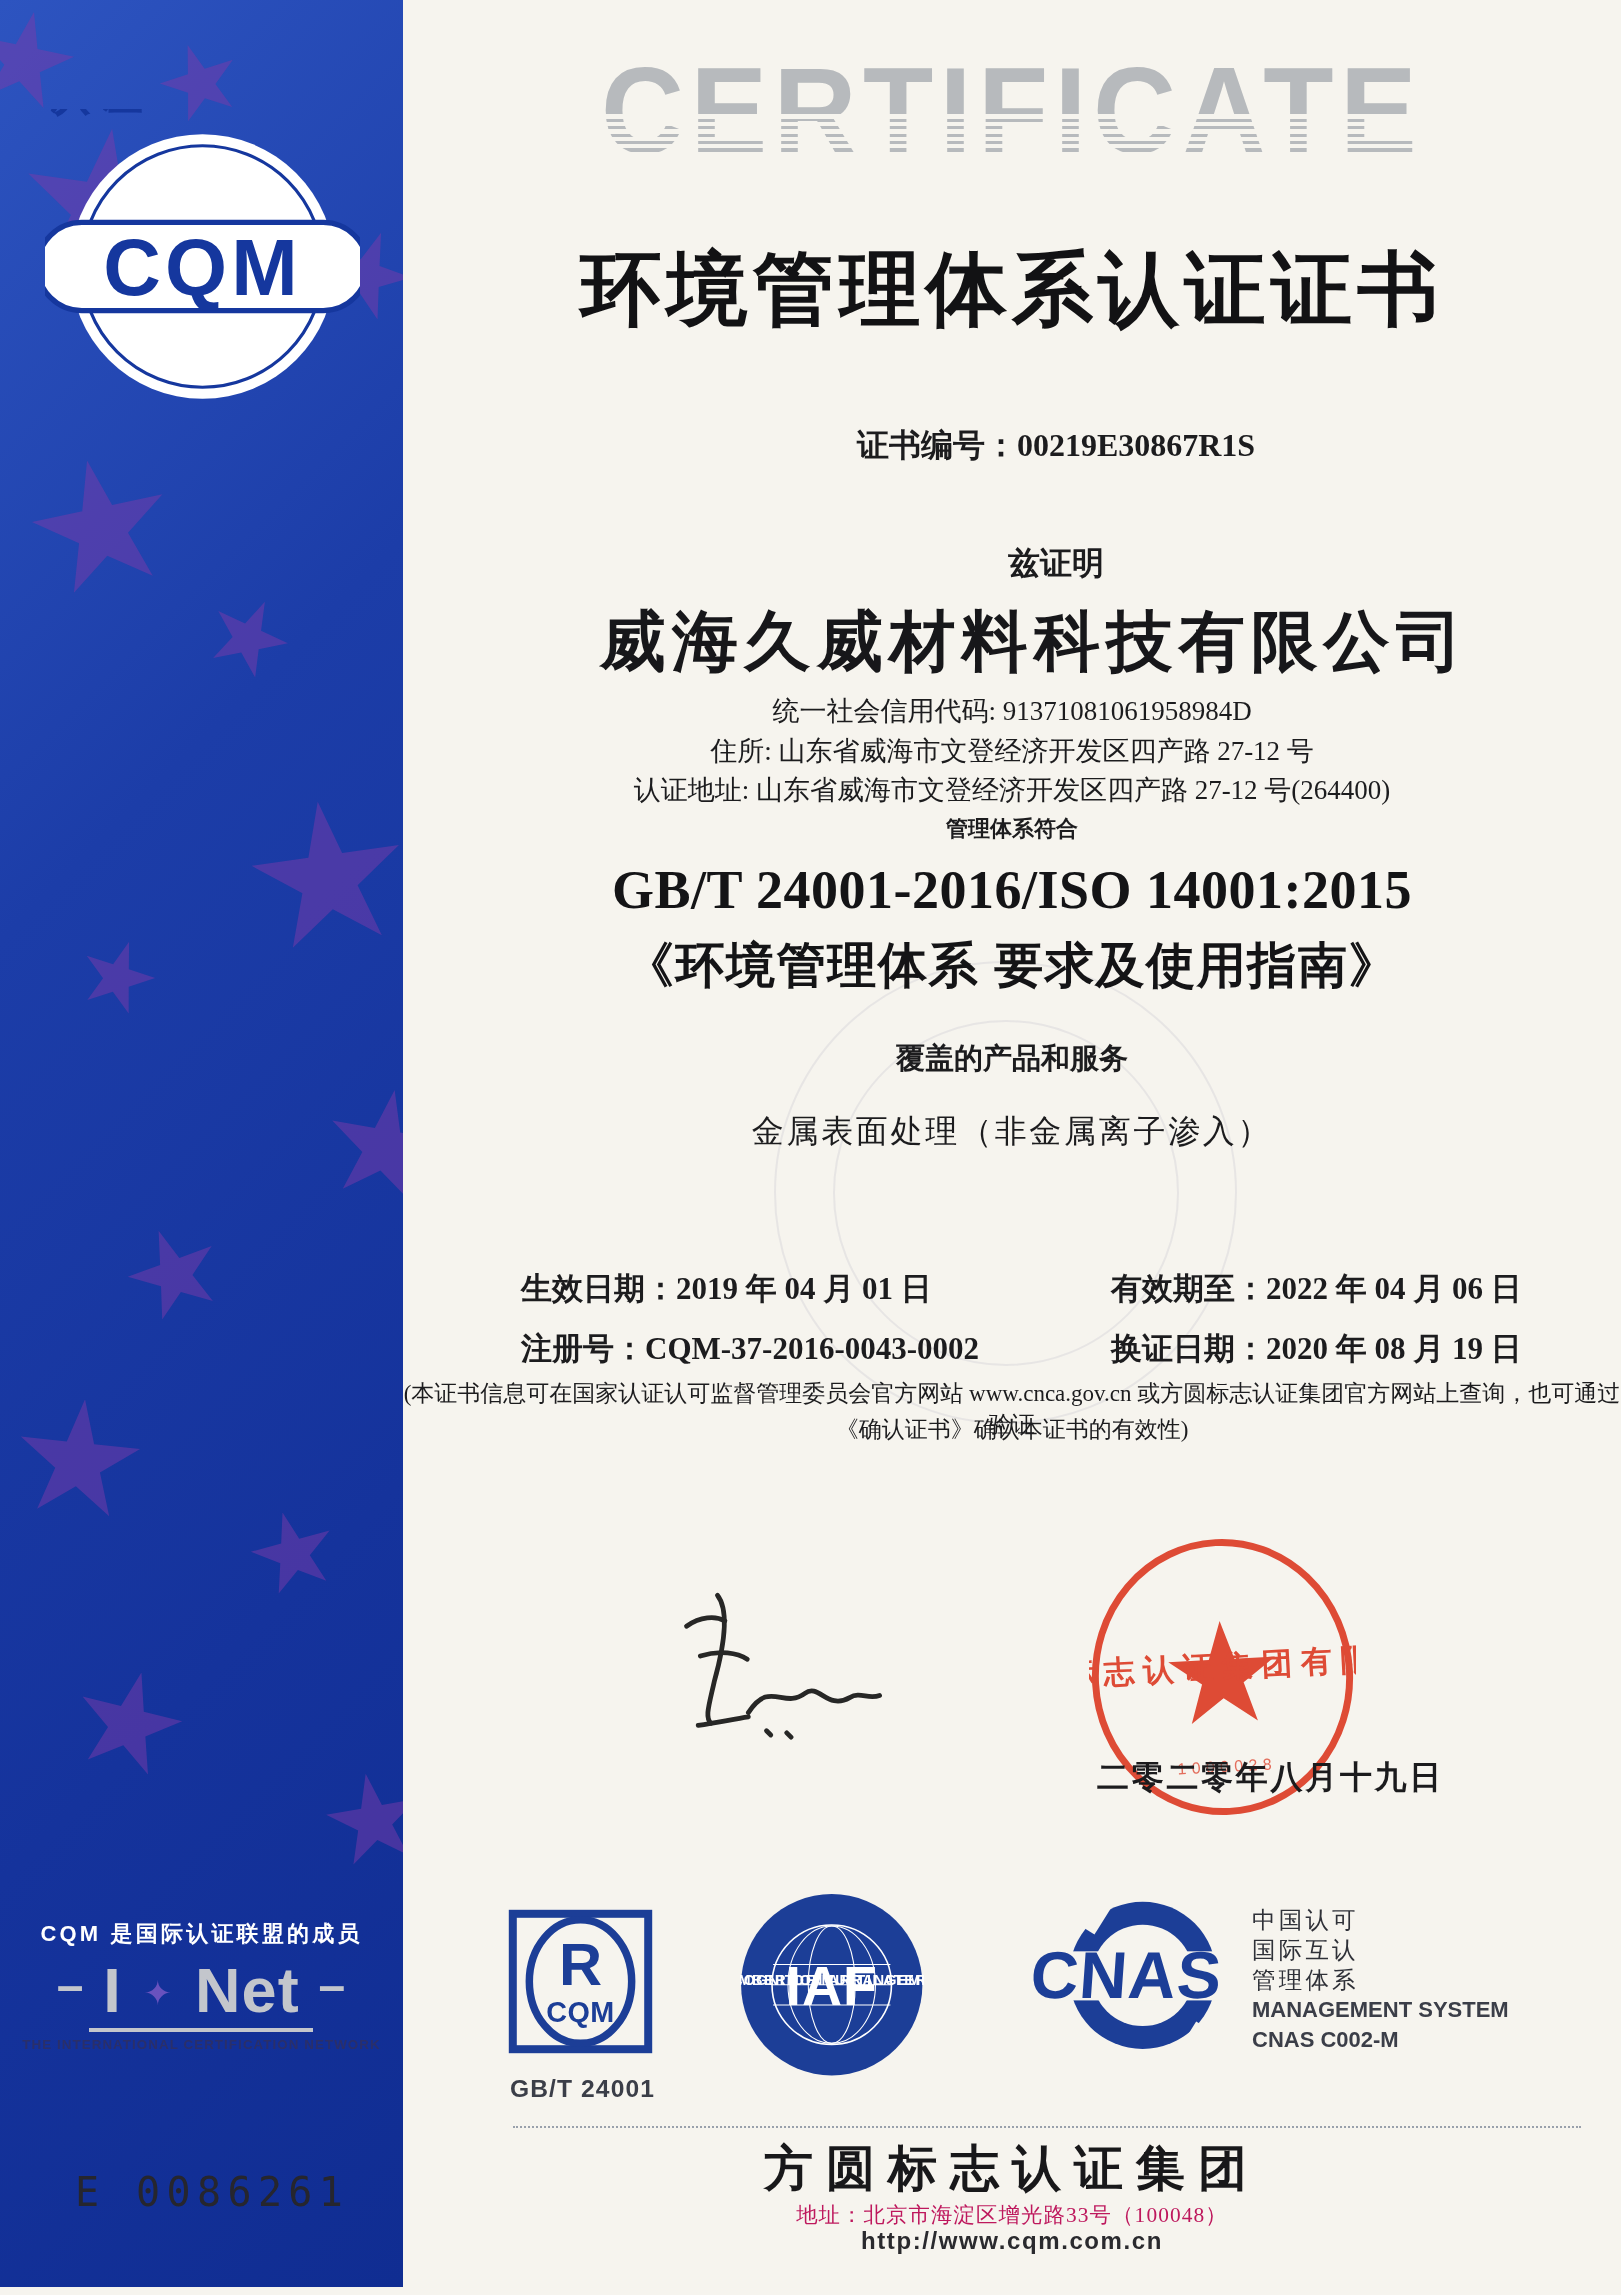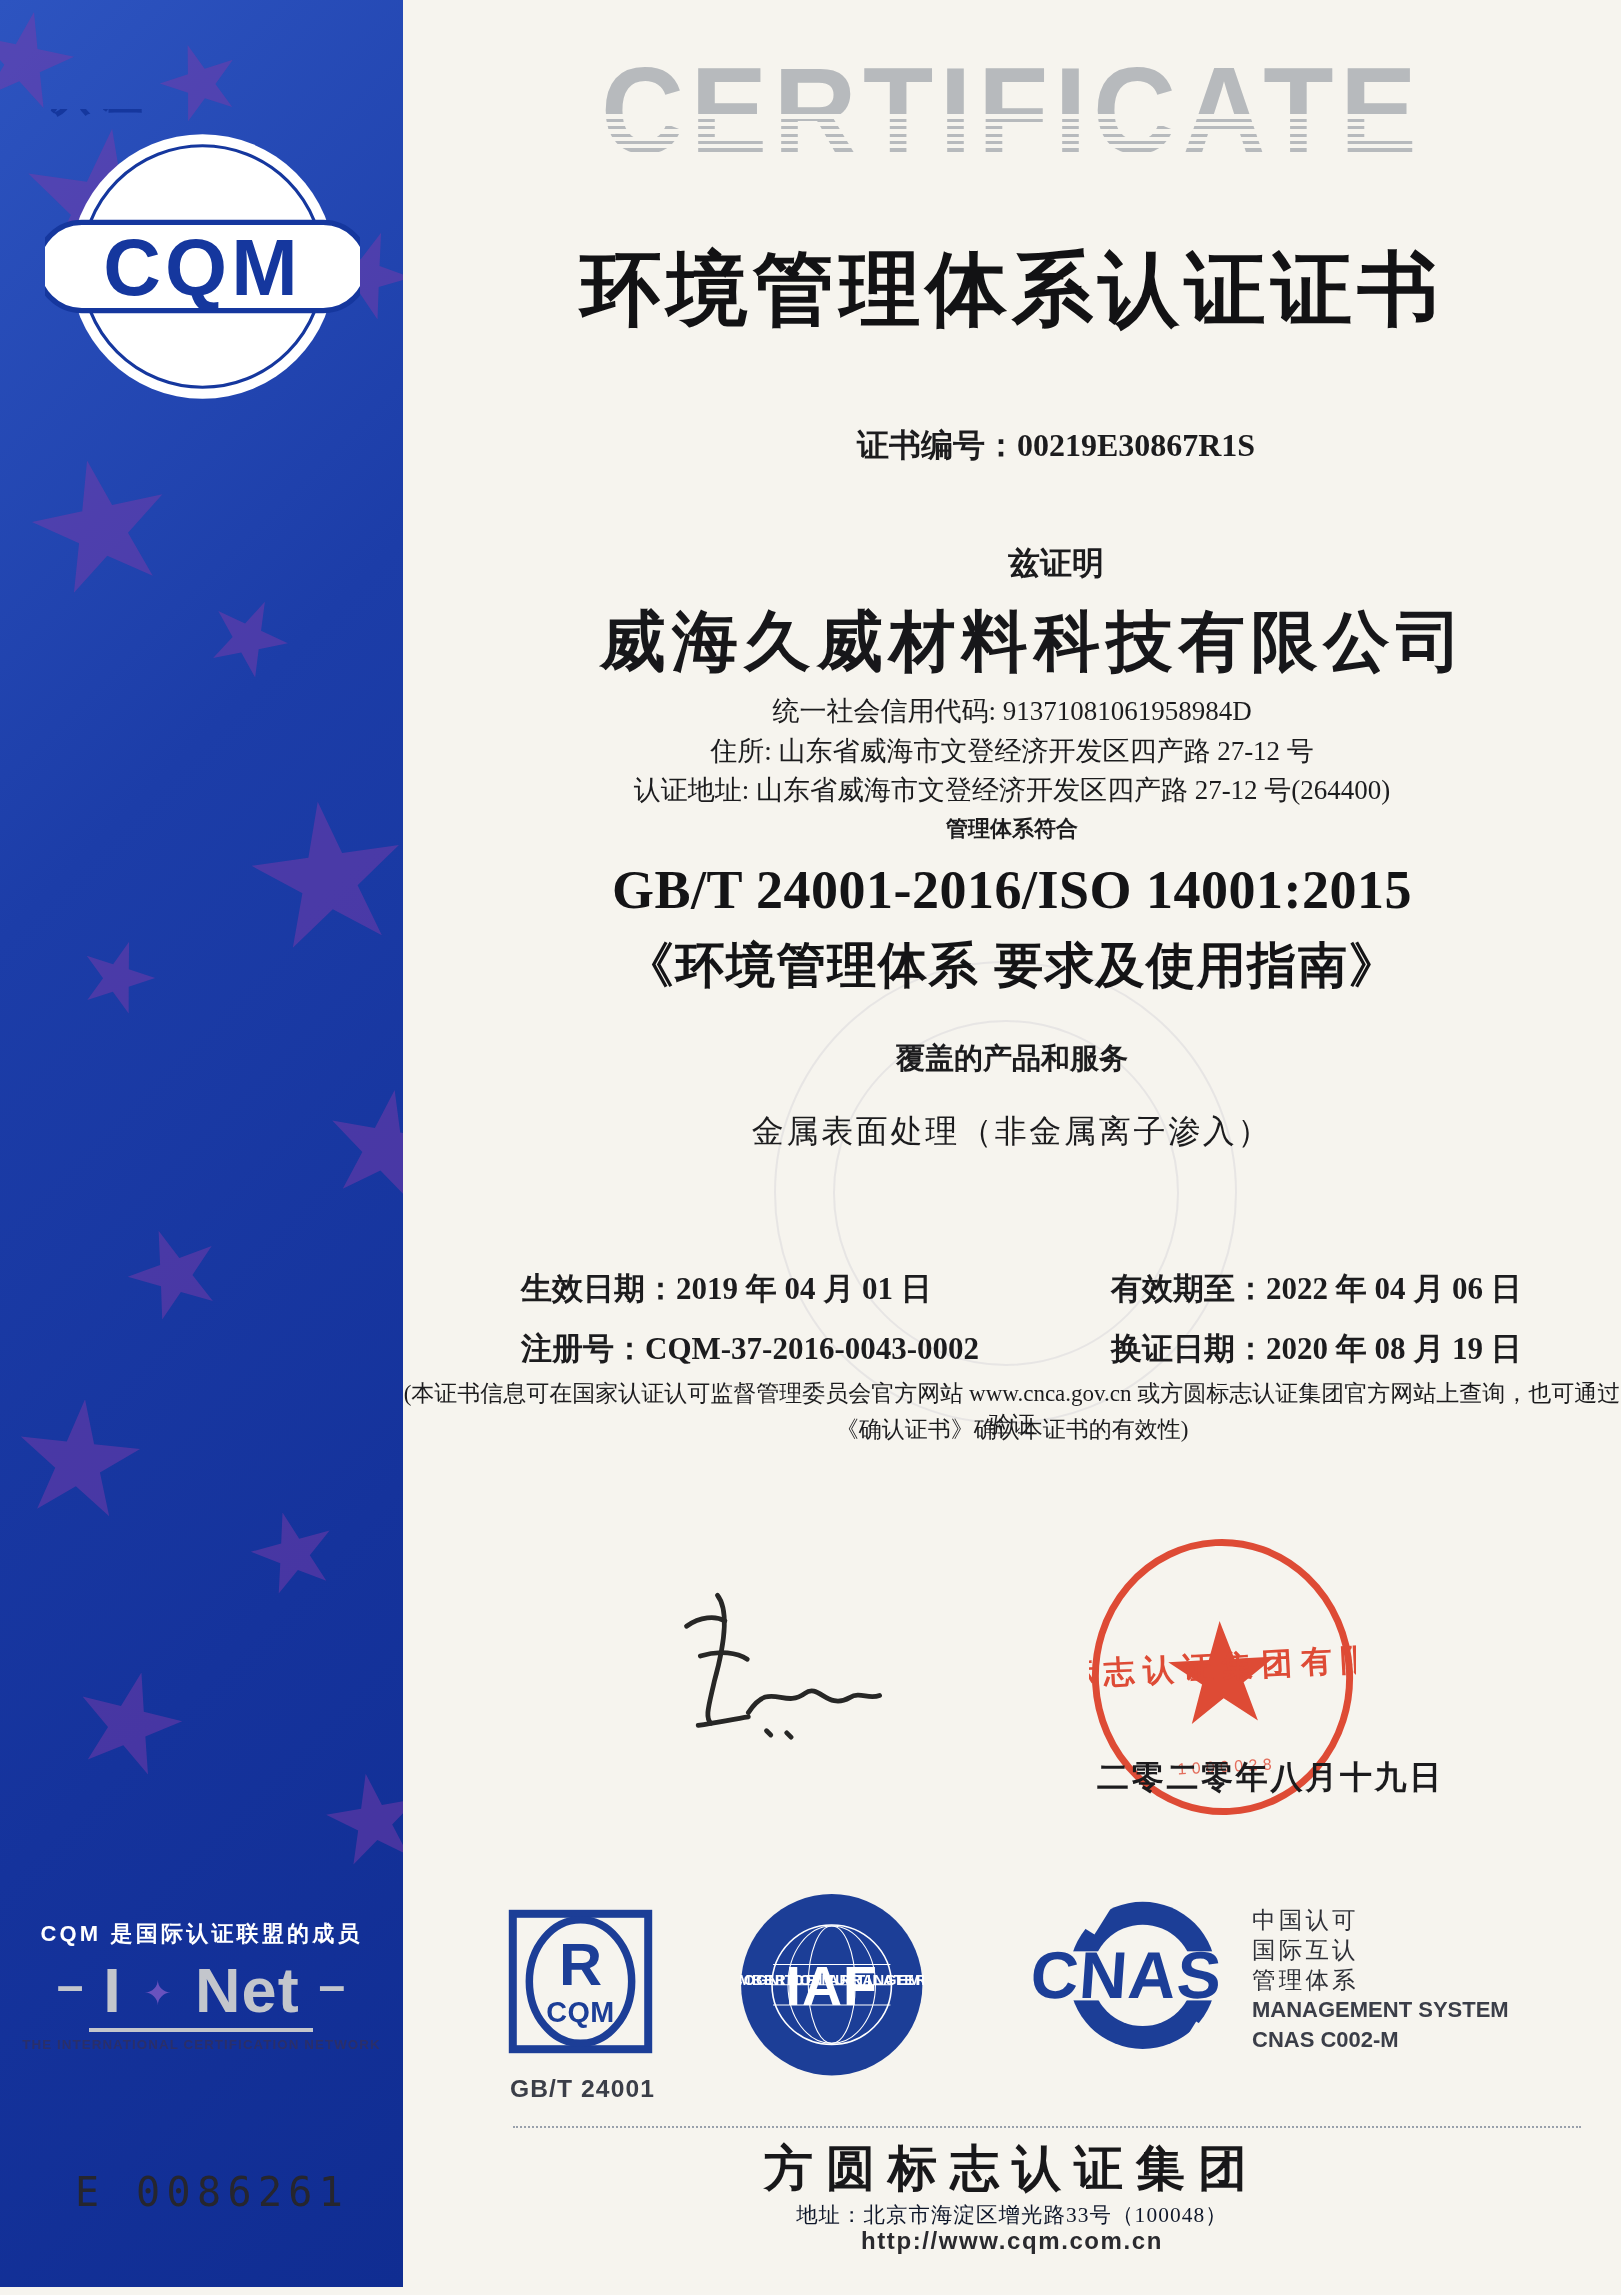--- a/index.html
+++ b/index.html
@@ -56,21 +56,21 @@
   
   #gbt-caption{position:absolute;left:510px;top:2075px;font-family:"Liberation Sans","DejaVu Sans",sans-serif;
                font-size:24.6px;font-weight:700;letter-spacing:1.1px;color:#3b3e48;}
   #accr{position:absolute;left:1252px;top:1905px;text-align:left;line-height:30px;}
   #accr .cn{font-family:"Liberation Sans","DejaVu Sans",sans-serif;font-size:23.5px;font-weight:500;
             letter-spacing:3.2px;color:#2f3138;}
   #accr .en{font-family:"Liberation Sans","DejaVu Sans",sans-serif;font-size:22px;font-weight:700;
             color:#3b3e48;letter-spacing:0;}
   #dotline{position:absolute;left:513px;top:2126px;width:1068px;border-top:2.7px dotted #99a0ab;}
   #footer-org{top:2136px;font-size:49px;font-weight:700;letter-spacing:13px;color:#18181a;}
-  #footer-addr{top:2200px;font-size:21.4px;color:#0f172a;letter-spacing:1.1px;}
+  #footer-addr{top:2200px;font-size:21.4px;color:#be185d;letter-spacing:1.1px;}
   #footer-url{top:2227px;font-family:"Liberation Sans","DejaVu Sans",sans-serif;
               font-size:24px;font-weight:700;letter-spacing:1.6px;color:#2a2a2e;}
   svg text{font-family:"Liberation Sans","DejaVu Sans",sans-serif;}
 </style>
 </head>
 <body>
 
 <div id="page">
 
   <div id="sidebar">

